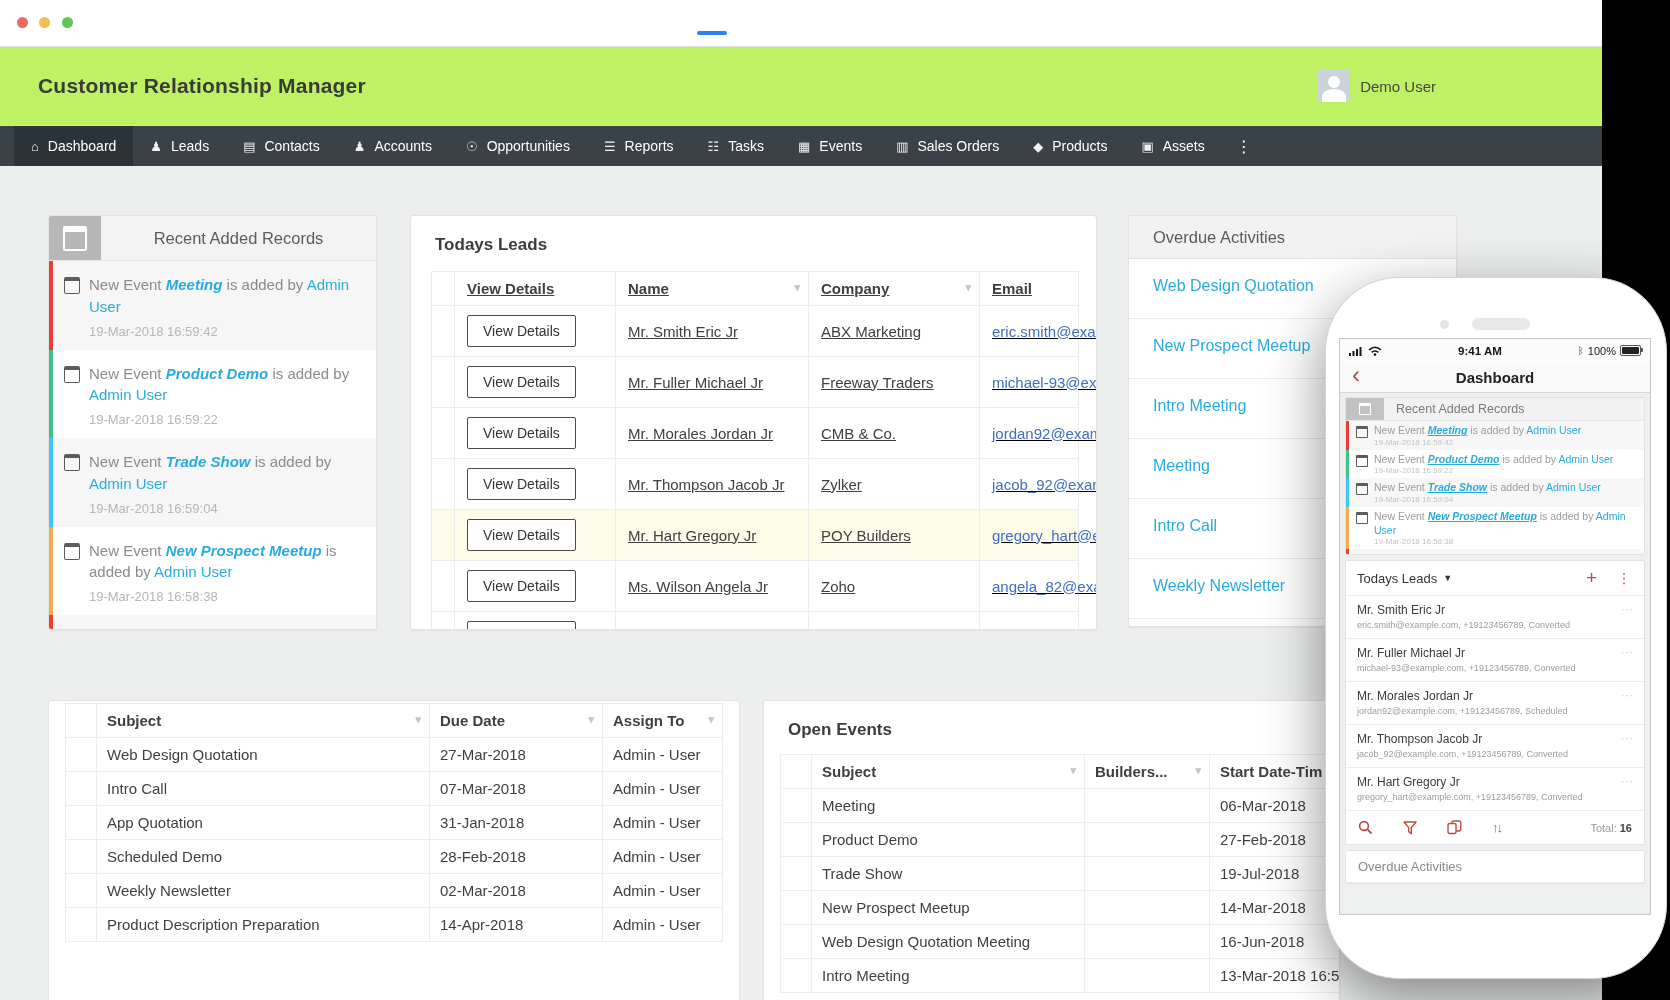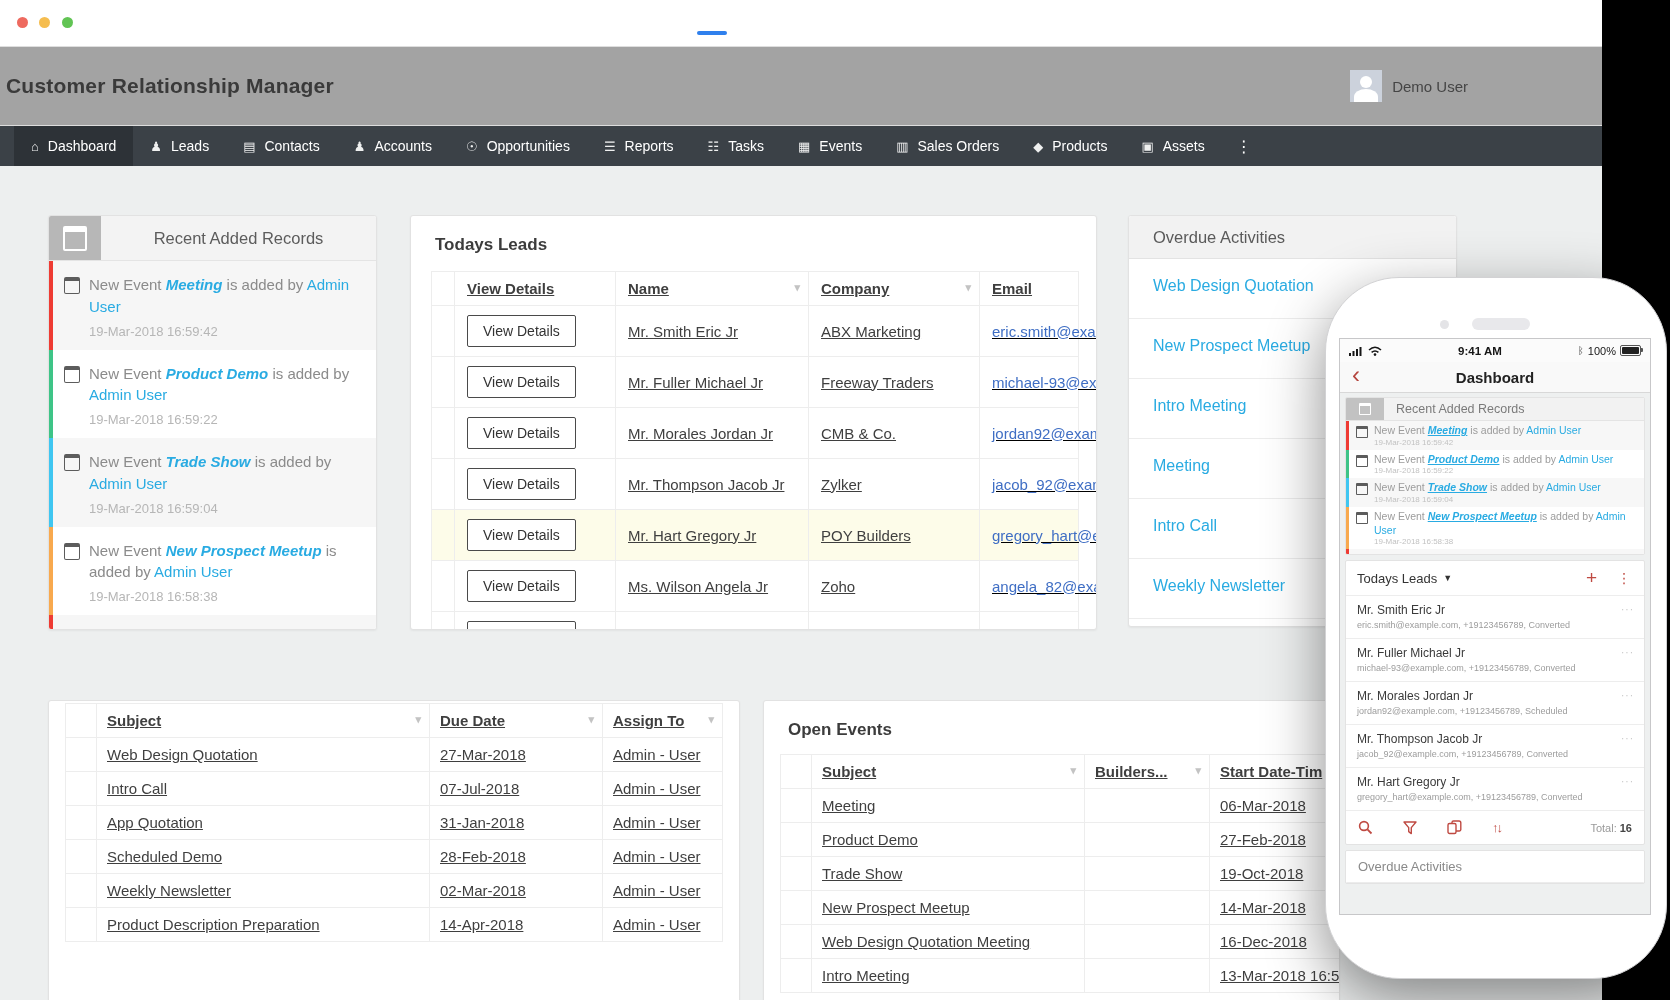--- a/index.html
+++ b/index.html
@@ -9,21 +9,21 @@
     -webkit-font-smoothing:antialiased;
   }
   
   .window{position:absolute;left:0;top:0;width:1602px;height:1000px;background:#edefef;z-index:1;}
   .titlebar{height:46px;background:#fff;border-bottom:1px solid #dedede;position:relative;}
   .tl-dot{position:absolute;top:17px;width:11px;height:11px;border-radius:50%;}
   .tl-close{left:17px;}
   .tl-min{left:39px;}
   .tl-zoom{left:62px;}
   .tab-dash{position:absolute;left:697px;top:31px;width:30px;height:4px;border-radius:2px;}
-  .appheader{height:78px;background:#a3a3a3;border-bottom:1px solid #ddd;display:flex;align-items:center;padding:0 6px;}
+  .appheader{height:78px;background:#bef264;border-bottom:1px solid #ddd;display:flex;align-items:center;padding:0 38px;}
   .app-title{font-size:21px;color:#3a3a3a;font-weight:600;letter-spacing:.2px;}
   .user-block{margin-left:auto;margin-right:128px;display:flex;align-items:center;gap:10px;cursor:default;}
   .avatar{width:32px;height:32px;background:#ccd2dc;position:relative;overflow:hidden;}
   .avatar::before{content:"";position:absolute;left:10px;top:6px;width:12px;height:12px;background:#fff;border-radius:50%;}
   .avatar::after{content:"";position:absolute;left:4px;top:19px;width:24px;height:16px;background:#fff;border-radius:50% 50% 0 0;}
   .user-name{font-size:15px;color:#454545;}
   
   .navbar{height:40px;background:#3b4147;display:flex;align-items:stretch;color:#fff;padding-left:14px;}
   .nav-item{display:flex;align-items:center;gap:9px;padding:0 17px;font-size:14px;cursor:pointer;white-space:nowrap;}
   .nav-item.active{background:#2d3237;}
@@ -60,21 +60,21 @@
   .ld-em a{color:#3f6ec4;text-decoration:none;cursor:pointer;white-space:nowrap;}
   tr.hl td{background:#fdfce9;}
   
   #overdue-panel{left:1128px;top:215px;width:327px;height:410px;}
   .od-head{height:42px;background:#f2f2f2;border-bottom:1px solid #e3e3e3;display:flex;align-items:center;padding-left:24px;font-size:16.5px;color:#5a5a5a;}
   .od-item{height:41px;padding:18px 24px 0;border-bottom:1px solid #ececec;color:#29abe2;font-size:16px;cursor:pointer;white-space:nowrap;overflow:hidden;}
   
   #tasks-panel{left:48px;top:700px;width:690px;height:330px;}
   #events-panel{left:763px;top:700px;width:575px;height:330px;}
   .grid-table{border-collapse:collapse;margin:2px 0 0 16px;table-layout:fixed;}
-  .grid-table th,.grid-table td{border:1px solid #ededed;font-size:15px;text-align:left;padding:8px 10px;color:#3f3f3f;text-decoration:underline;}
+  .grid-table th,.grid-table td{border:1px solid #ededed;font-size:15px;text-align:left;padding:8px 10px;color:#3f3f3f;}
   .grid-table th{font-weight:600;position:relative;}
   #tasks-table{width:658px;}
   #tasks-table .c-n{width:30px;padding:0;}
   #tasks-table .c-sub{width:312px;}
   #tasks-table .c-due{width:152px;}
   #events-table{width:620px;}
   #events-table .c-n{width:30px;padding:0;}
   #events-table .c-sub{width:252px;}
   #events-table .c-desc{width:104px;}
   
@@ -331,21 +331,21 @@
       <tbody id="tasks-body">
   <tr>
     <td class="c-n"></td>
     <td>Web Design Quotation</td>
     <td>27-Mar-2018</td>
     <td>Admin - User</td>
   </tr>
   <tr>
     <td class="c-n"></td>
     <td>Intro Call</td>
-    <td>07-Jul-2018</td>
+    <td>07-Mar-2018</td>
     <td>Admin - User</td>
   </tr>
   <tr>
     <td class="c-n"></td>
     <td>App Quotation</td>
     <td>31-Jan-2018</td>
     <td>Admin - User</td>
   </tr>
   <tr>
     <td class="c-n"></td>
@@ -390,33 +390,33 @@
   <tr>
     <td class="c-n"></td>
     <td>Product Demo</td>
     <td></td>
     <td>27-Feb-2018</td>
   </tr>
   <tr>
     <td class="c-n"></td>
     <td>Trade Show</td>
     <td></td>
-    <td>19-Oct-2018</td>
+    <td>19-Jul-2018</td>
   </tr>
   <tr>
     <td class="c-n"></td>
     <td>New Prospect Meetup</td>
     <td></td>
     <td>14-Mar-2018</td>
   </tr>
   <tr>
     <td class="c-n"></td>
     <td>Web Design Quotation Meeting</td>
     <td></td>
-    <td>16-Dec-2018</td>
+    <td>16-Jun-2018</td>
   </tr>
   <tr>
     <td class="c-n"></td>
     <td>Intro Meeting</td>
     <td></td>
     <td>13-Mar-2018 16:5</td>
   </tr>
         </tbody>
     </table>
   </div>

